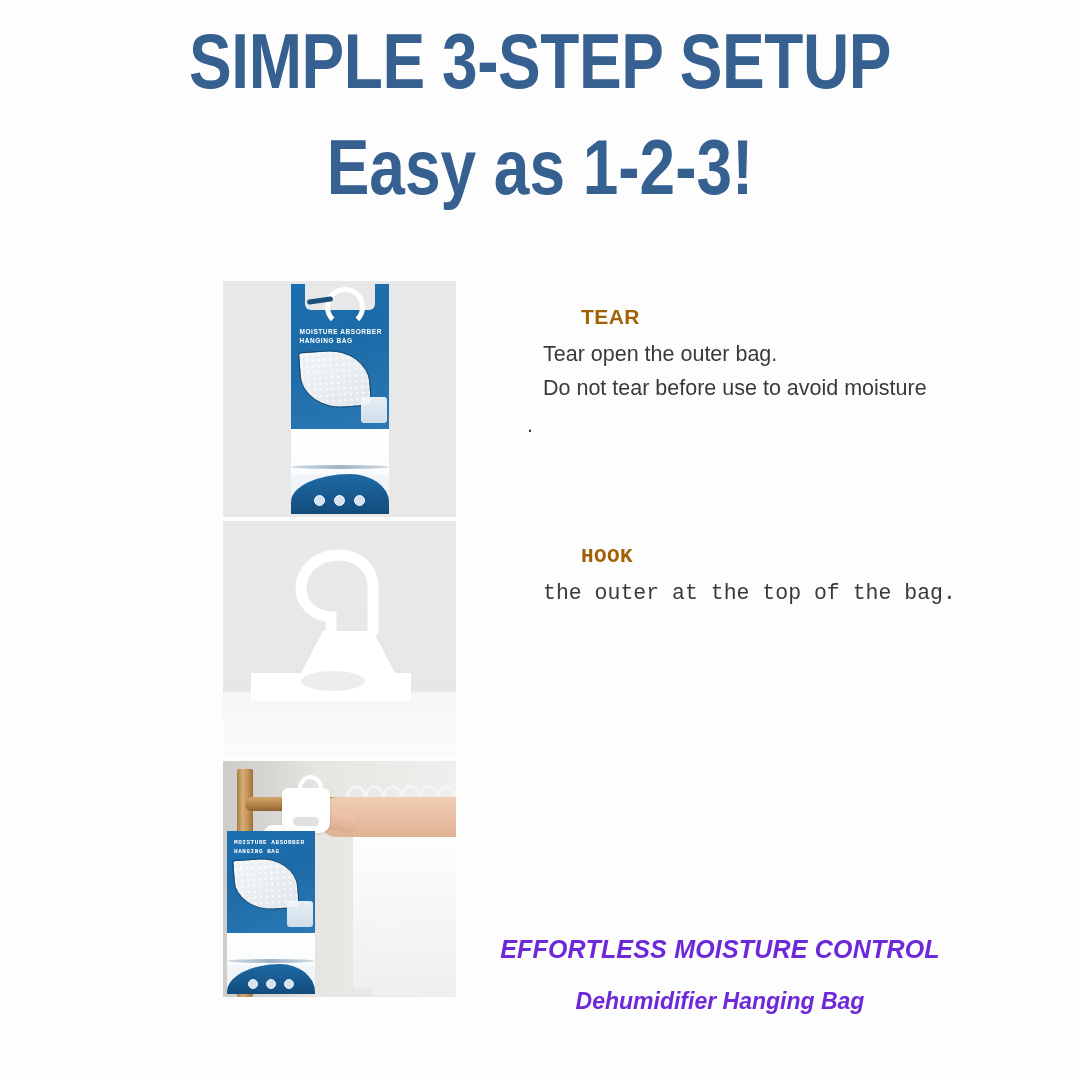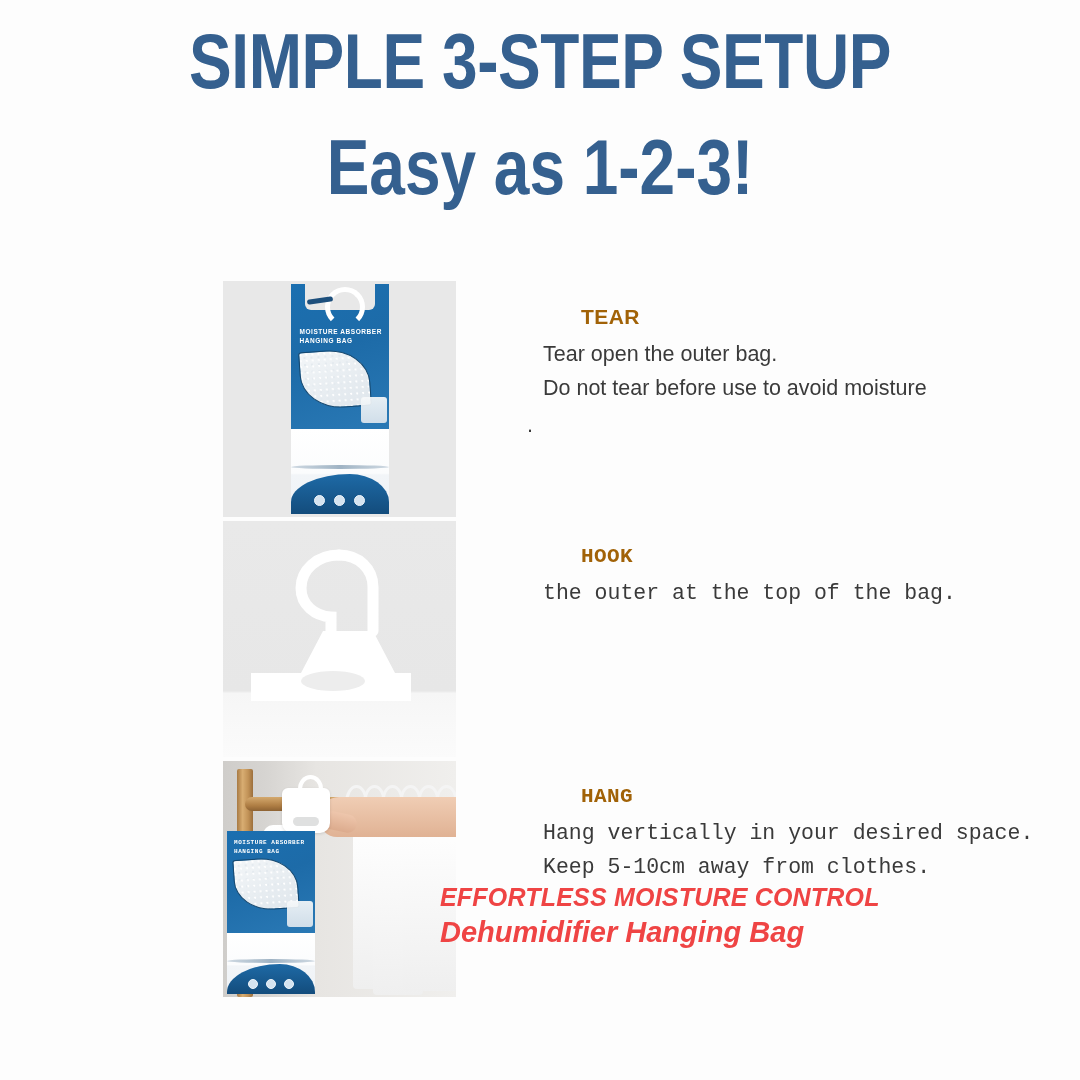--- a/index.html
+++ b/index.html
@@ -88,37 +88,37 @@
     position: absolute;
     left: -16px;
     top: 108px;
     font-size: 21.5px;
     color: #3a3a3a;
   }
 
   
   .footer {
     position: absolute;
-    top: 883px;
+    top: 935px;
     left: 440px;
     width: 560px;
-    text-align: left;
-    color: #ef4444;
+    text-align: center;
+    color: #6d28d9;
   }
   .footer-line1 {
     font-size: 25px;
     font-weight: 700;
     font-style: italic;
     letter-spacing: 0.2px;
   }
   .footer-line2 {
-    font-size: 29px;
+    font-size: 23px;
     font-weight: 700;
     font-style: italic;
-    margin-top: 4px;
+    margin-top: 24px;
   }
 
   
   .pkg {
     position: absolute;
     left: 50%;
     transform: translateX(-50%);
     top: 3px;
     width: 98px;
     height: 230px;
@@ -418,24 +418,19 @@
                 <span class="pkg-dot"></span>
                 <span class="pkg-dot"></span>
                 <span class="pkg-dot"></span>
               </div>
             </div>
           </div>
         </div>
       </div>
     </div>
 
-    <div class="step-text">
-      <div class="step-title">HANG</div>
-      <div class="step-line">Hang vertically in your desired space.</div>
-      <div class="step-line">Keep 5-10cm away from clothes.</div>
-    </div>
   </div>
 </div>
 
 <div class="footer">
   <div class="footer-line1">EFFORTLESS MOISTURE CONTROL</div>
   <div class="footer-line2">Dehumidifier Hanging Bag</div>
 </div>
 
 </body></html>

